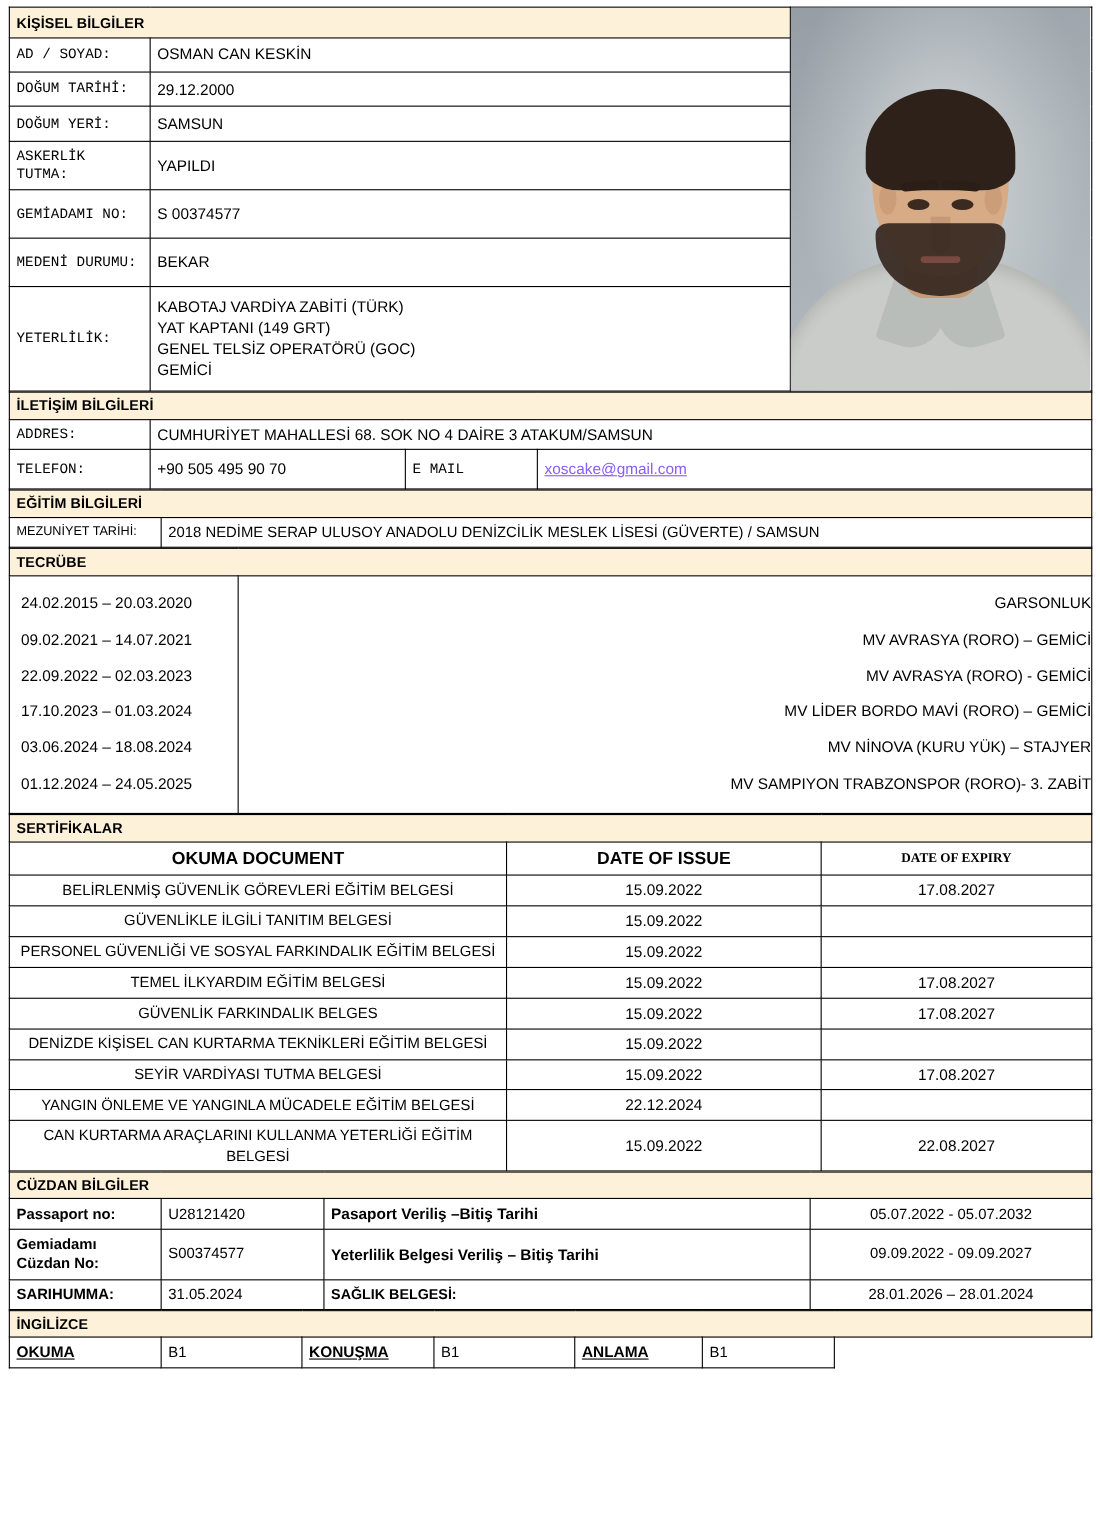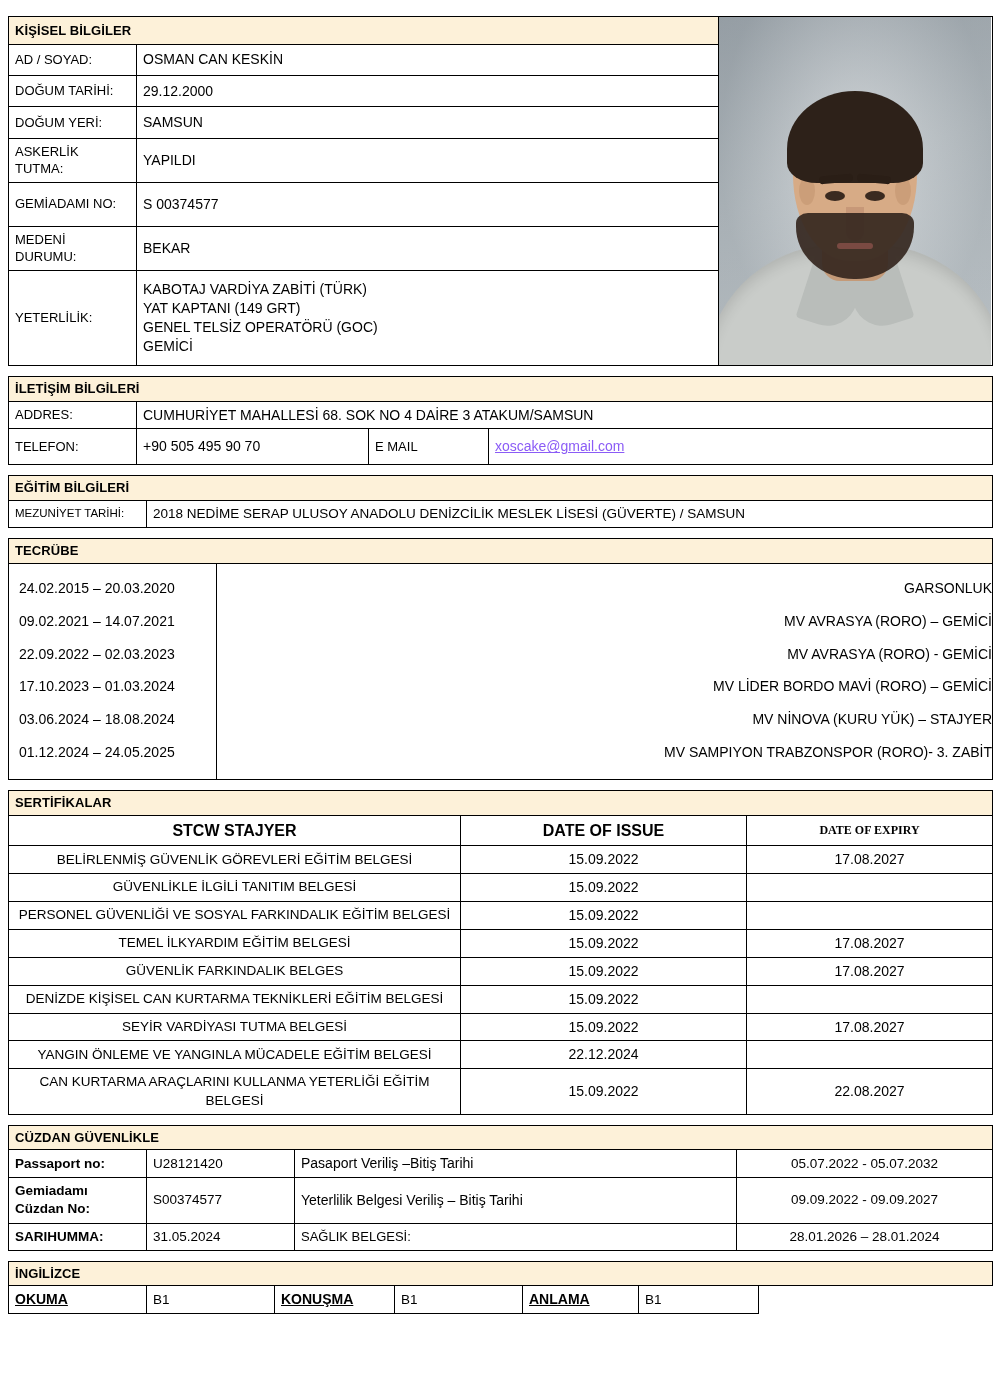--- a/index.html
+++ b/index.html
@@ -16,38 +16,38 @@
   }
   .page {
     width: 1000px;
     position: relative;
     padding: 6px 8px 4px 8px;
   }
   table.cv {
     border-collapse: collapse;
     width: 984px;
     table-layout: fixed;
-    margin-top: 10px;
   }
   table.cv td {
     border: 1px solid #000;
     padding: 4px 6px;
     vertical-align: middle;
     line-height: 1.35;
   }
   .section-hdr {
     background: #fdf1d9;
     font-weight: bold;
     font-size: 13px;
     letter-spacing: .1px;
     padding: 3px 6px !important;
   }
   .label {
     font-size: 13px;
     padding-left: 6px;
+    font-family: Liberation Mono, monospace;
   }
   .value {
     font-size: 14px;
   }
   .nb { border: none !important; }
   .photo-cell {
     border: 1px solid #000;
     padding: 0 !important;
     vertical-align: top;
     background: #fff;
@@ -149,21 +149,21 @@
     font-weight: bold;
     text-align: center;
   }
   .cert-name { text-align: center; font-size: 13.5px; }
   .cert-date { text-align: center; font-size: 14px; }
   .stcw-title { font-size: 16px; }
   .doi-title { font-size: 16px; }
   .doe-title { font-size: 12px; font-family: Liberation Serif, serif; }
   .wallet-label { font-weight: bold; font-size: 13.5px; }
   .wallet-val { font-size: 13.5px; }
-  .wallet-title { font-weight: normal; font-size: 14px; padding-left: 10px; }
+  .wallet-title { font-weight: bold; font-size: 14px; padding-left: 10px; }
   .wallet-date { text-align: center; font-size: 13.5px; }
   .eng-label { font-weight: bold; text-decoration: underline; font-size: 14px; }
   .eng-val { font-size: 13.5px; }
   a { color: #8b5cf6; }
   .edu-val { font-size: 13.5px; }
   .mini-label { font-size: 11.5px; }
 </style>
 </head>
 <body>
 
@@ -311,21 +311,21 @@
     <colgroup>
         <col style="width:452px">
         <col style="width:286px">
         <col style="width:246px">
       </colgroup>
     <tbody>
         <tr>
       <td class="section-hdr" colspan="3">SERTİFİKALAR</td>
     </tr>
     <tr class="cert-head">
-      <td class="stcw-title">STCW STAJYER</td>
+      <td class="stcw-title">OKUMA DOCUMENT</td>
       <td class="doi-title">DATE OF ISSUE</td>
       <td class="doe-title">DATE OF EXPIRY</td>
     </tr>
     <tr>
       <td class="cert-name">BELİRLENMİŞ GÜVENLİK GÖREVLERİ EĞİTİM BELGESİ</td>
       <td class="cert-date">15.09.2022</td>
       <td class="cert-date">17.08.2027</td>
     </tr>
     <tr>
       <td class="cert-name">GÜVENLİKLE İLGİLİ TANITIM BELGESİ</td>
@@ -372,21 +372,21 @@
 
   <table class="cv">
     <colgroup>
         <col style="width:138px">
         <col style="width:148px">
         <col style="width:442px">
         <col style="width:256px">
       </colgroup>
     <tbody>
         <tr>
-      <td class="section-hdr" colspan="4">CÜZDAN GÜVENLİKLE</td>
+      <td class="section-hdr" colspan="4">CÜZDAN BİLGİLER</td>
     </tr>
     <tr>
       <td class="wallet-label">Passaport no:</td>
       <td class="wallet-val">U28121420</td>
       <td class="wallet-title">Pasaport Veriliş –Bitiş Tarihi</td>
       <td class="wallet-date">05.07.2022 - 05.07.2032</td>
     </tr>
     <tr>
       <td class="wallet-label" style="height:44px">Gemiadamı Cüzdan No:</td>
       <td class="wallet-val">S00374577</td>

